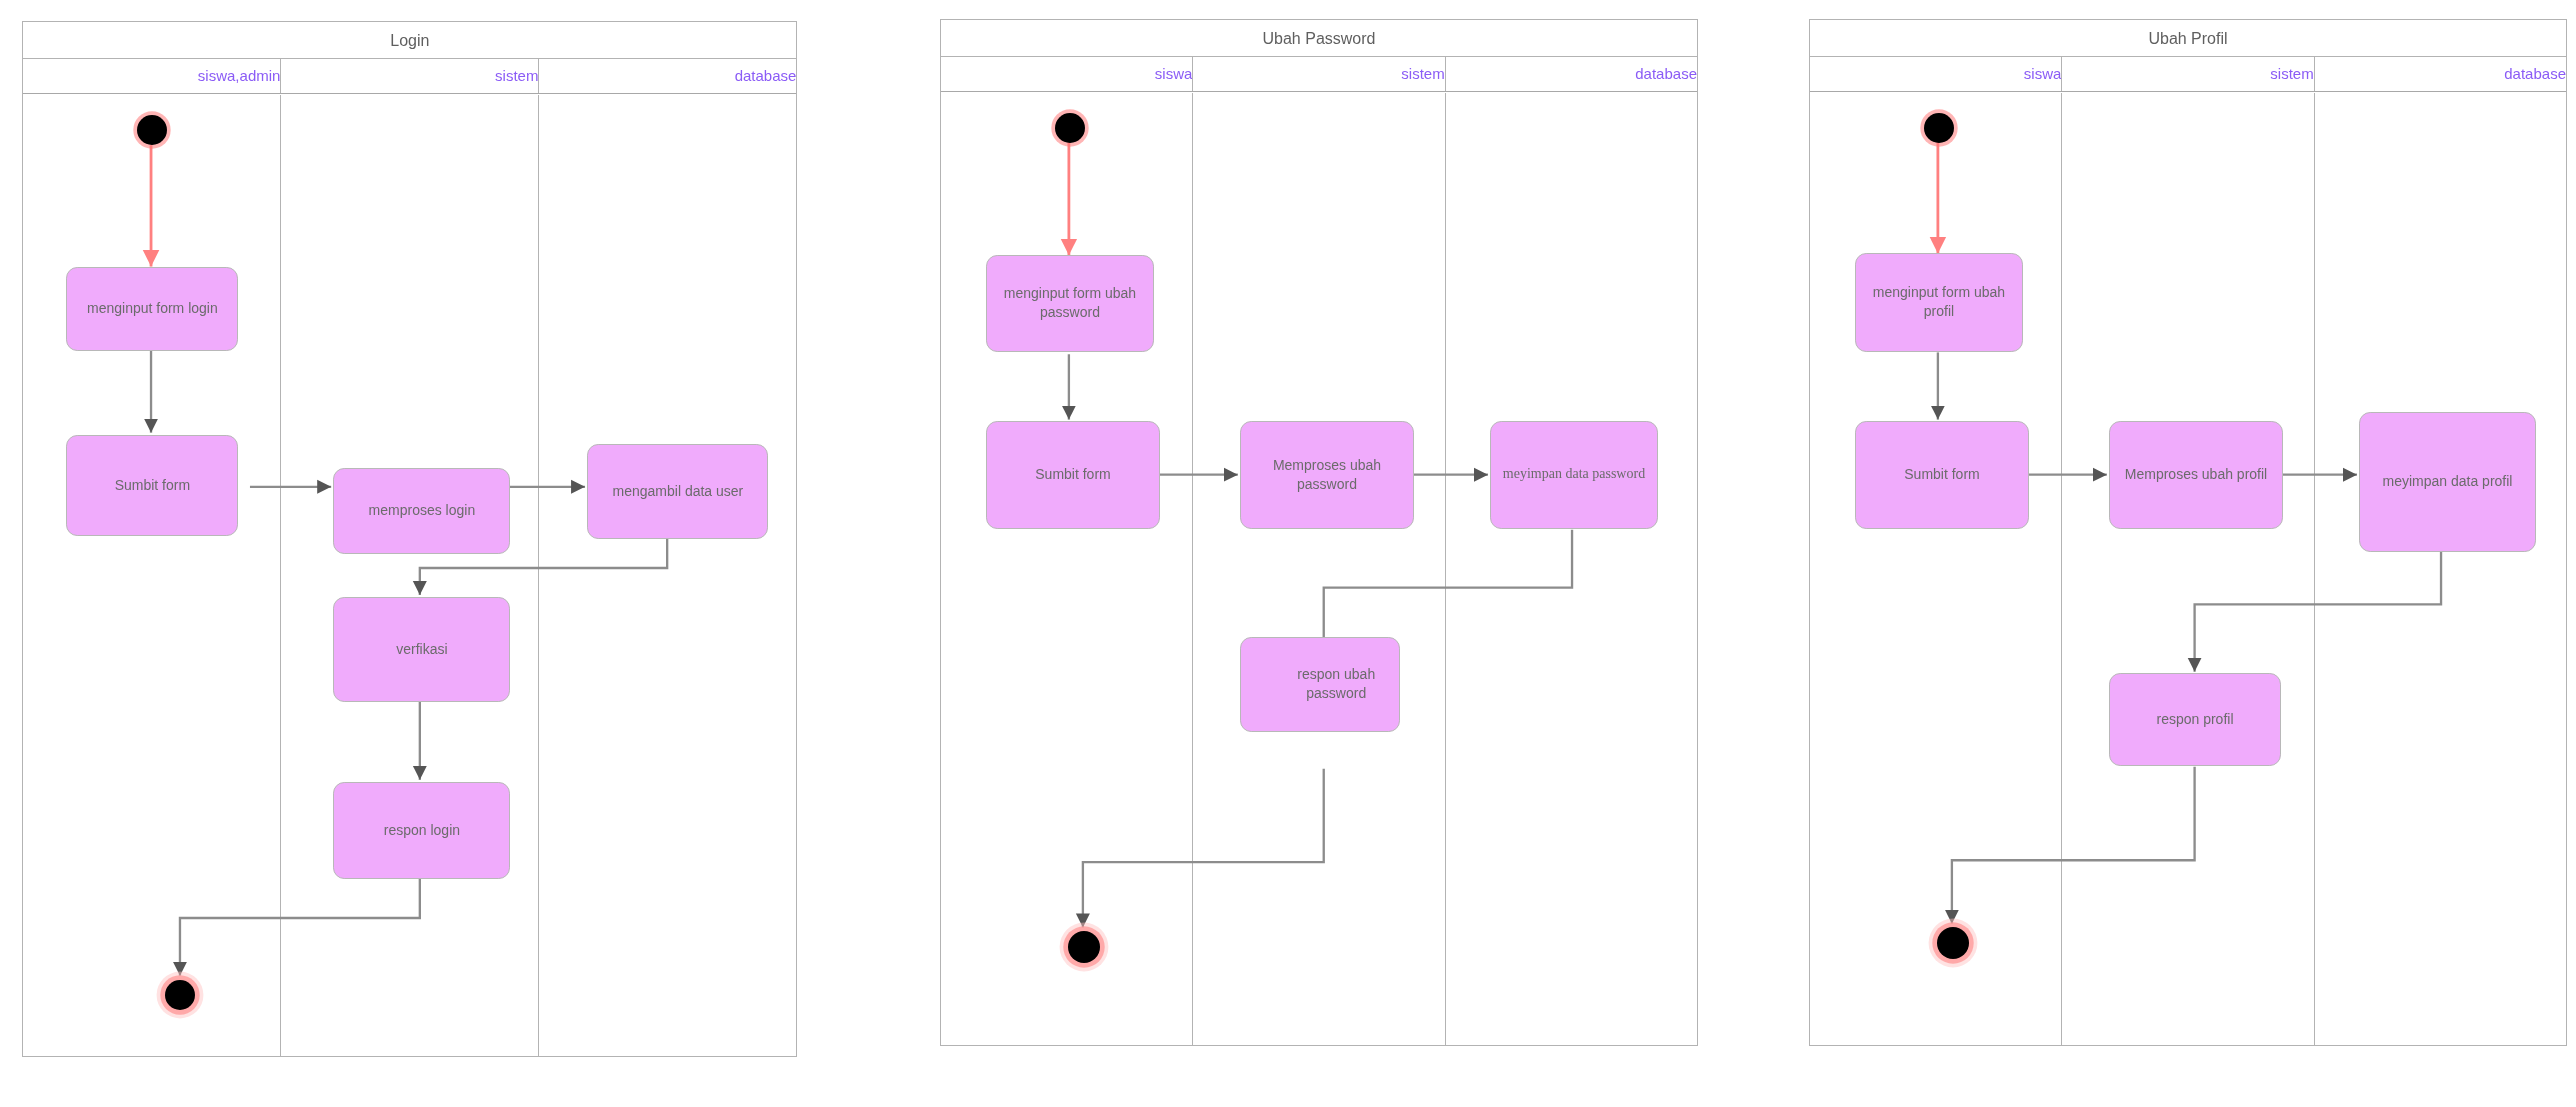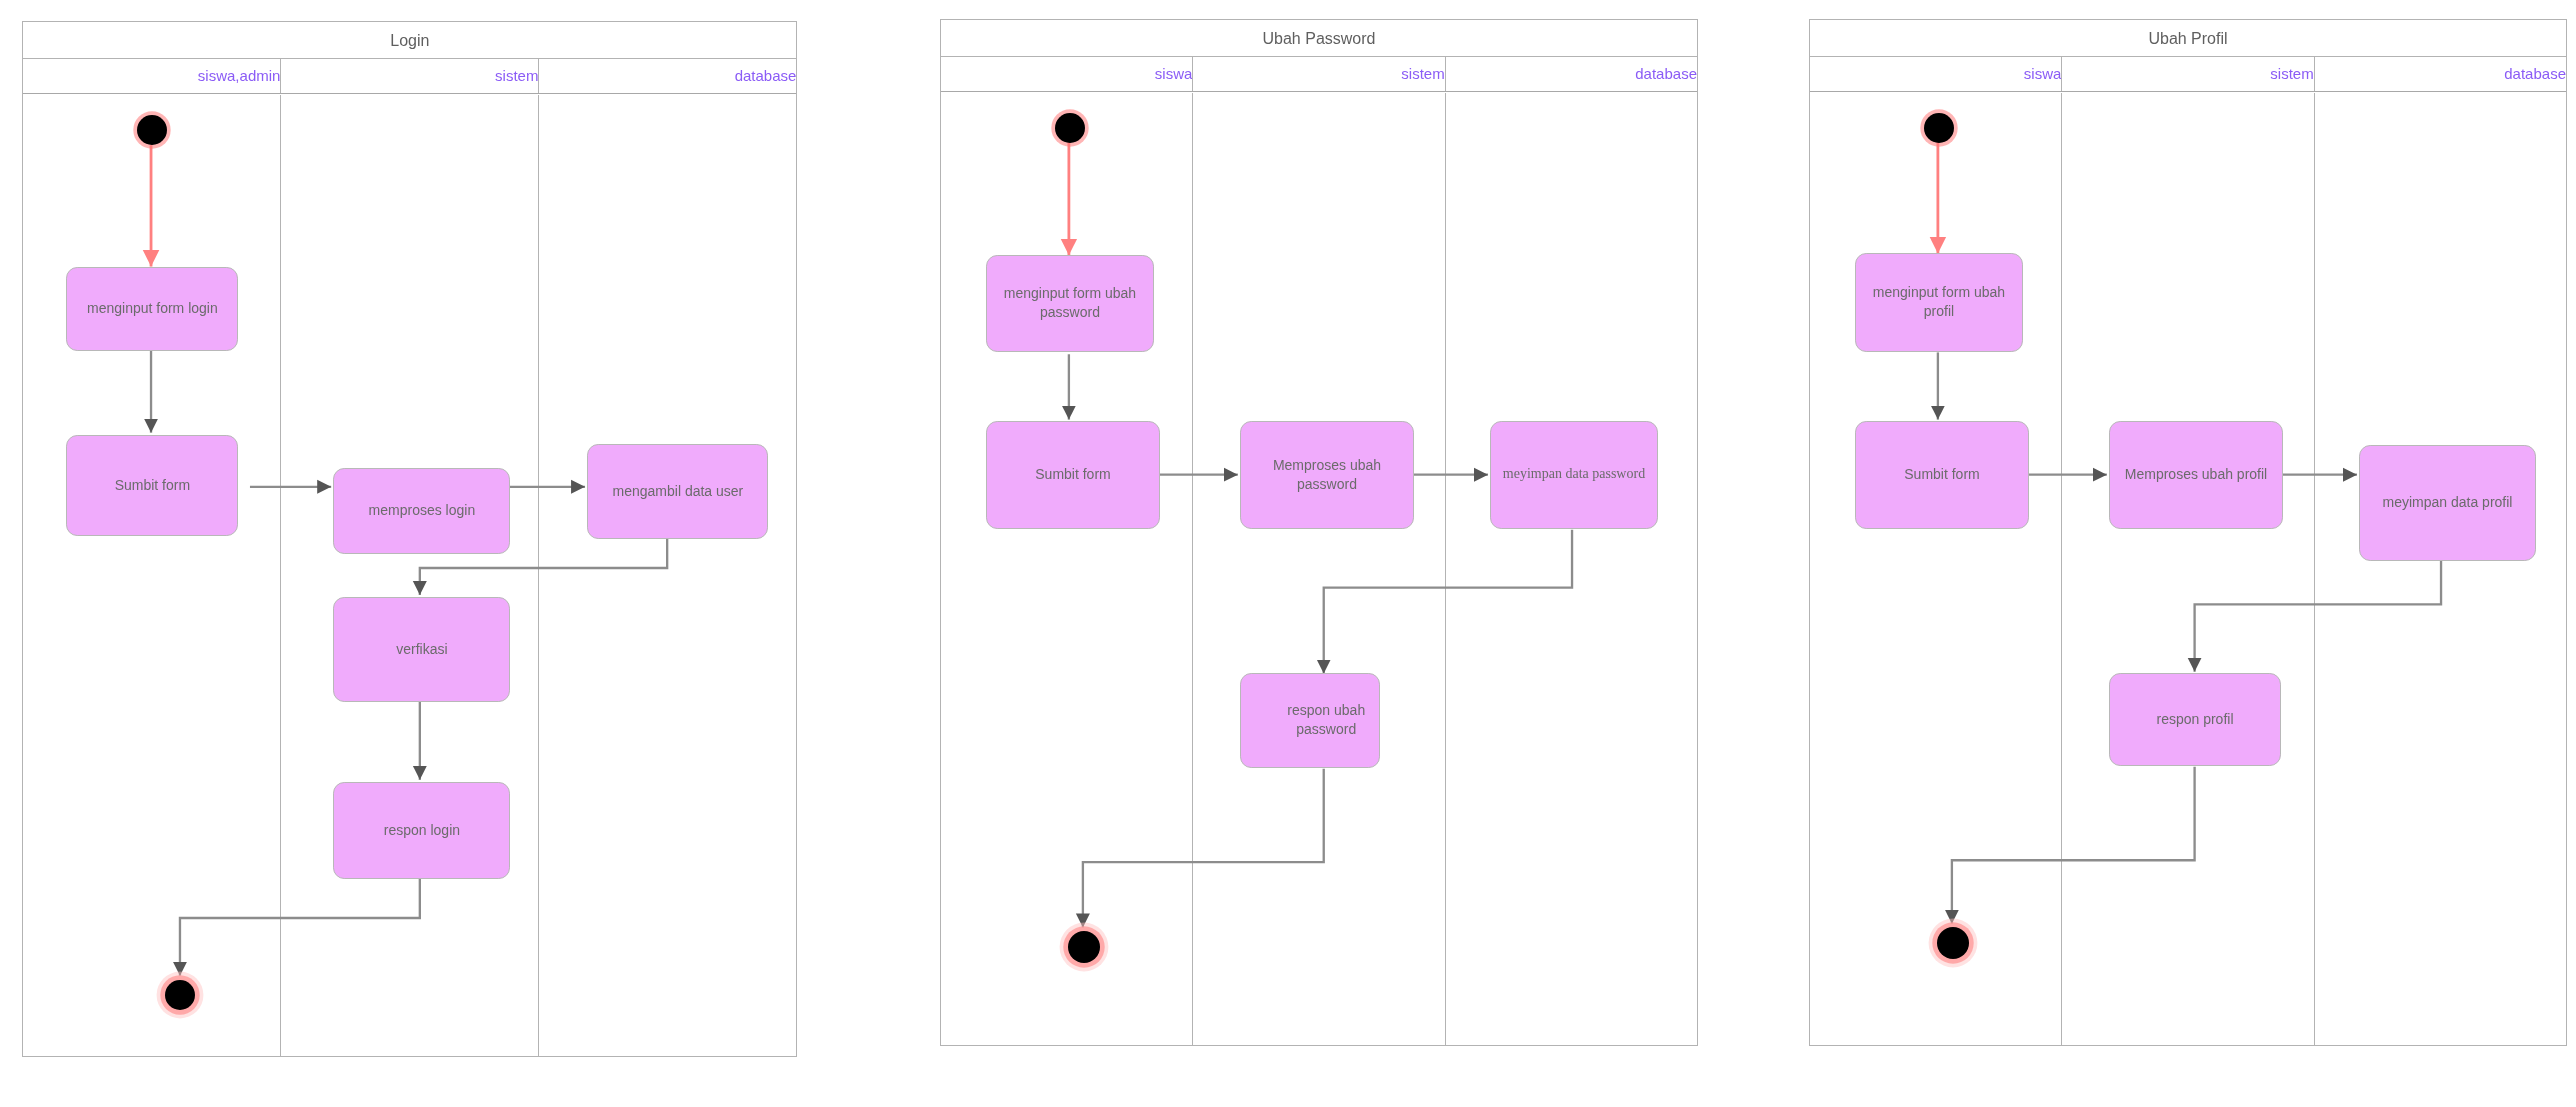--- a/index.html
+++ b/index.html
@@ -224,21 +224,21 @@
     <div class="node-start" style="left:114px; top:93px; width:30px; height:30px;"></div>
 
     <div class="action" style="left:45px; top:235px; width:168px; height:97px;">menginput form ubah password</div>
 
     <div class="action" style="left:45px; top:401px; width:174px; height:108px;">Sumbit form</div>
 
     <div class="action" style="left:299px; top:401px; width:174px; height:108px;">Memproses ubah password</div>
 
     <div class="action" style="left:549px; top:401px; width:168px; height:108px;font-family:Liberation Serif, serif;">meyimpan data password</div>
 
-    <div class="action" style="left:299px; top:653px; width:140px; height:95px;padding-left:40px;">respon ubah password</div>
+    <div class="action" style="left:299px; top:617px; width:160px; height:95px;padding-left:40px;">respon ubah password</div>
 
     <div class="node-end" style="left:127px; top:911px; width:32px; height:32px;"></div>
   </div>
 
   <div class="diagram" style="left:1809px; top:18.7px; width:758px; height:1027px;padding-left:32px;">
 
     <div class="diagram-title">Ubah Profil</div>
 
     <div class="lane-headers">
       <div class="lane-head">siswa</div>
@@ -272,21 +272,21 @@
     </div>
 
     <div class="node-start" style="left:114px; top:93px; width:30px; height:30px;"></div>
 
     <div class="action" style="left:45px; top:233px; width:168px; height:99px;">menginput form ubah profil</div>
 
     <div class="action" style="left:45px; top:401px; width:174px; height:108px;">Sumbit form</div>
 
     <div class="action" style="left:299px; top:401px; width:174px; height:108px;">Memproses ubah profil</div>
 
-    <div class="action" style="left:549px; top:425px; width:177px; height:116px;">meyimpan data profil</div>
+    <div class="action" style="left:549px; top:392px; width:177px; height:140px;">meyimpan data profil</div>
 
     <div class="action" style="left:299px; top:653px; width:172px; height:93px;">respon profil</div>
 
     <div class="node-end" style="left:127px; top:907px; width:32px; height:32px;"></div>
   </div>
 
 </div>
 
 
 </body></html>

